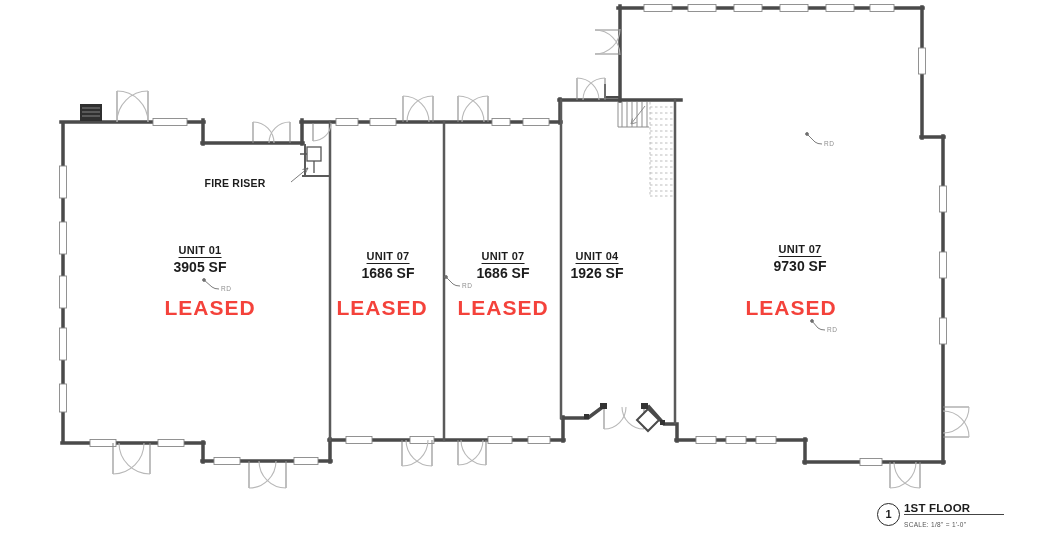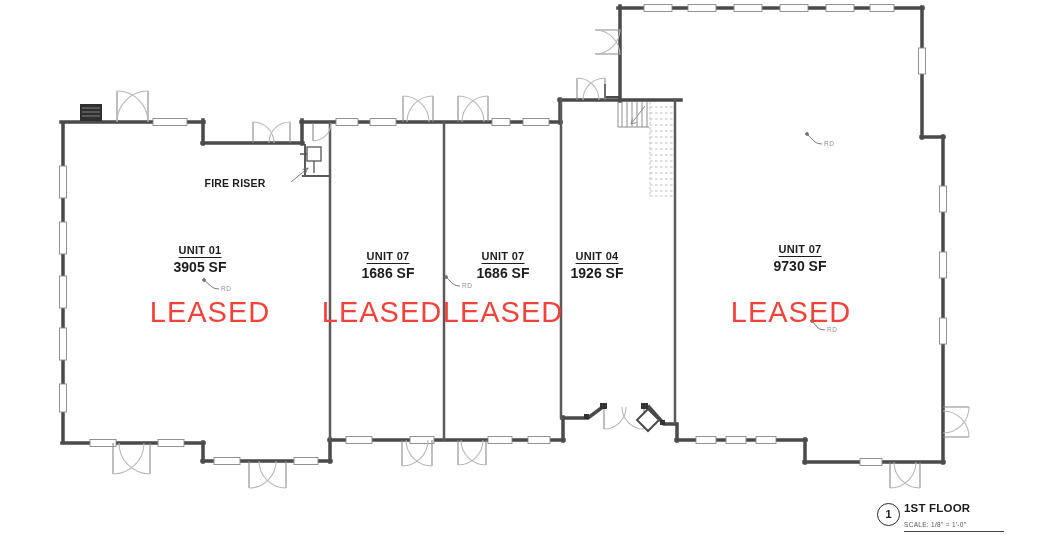--- a/index.html
+++ b/index.html
@@ -11,34 +11,34 @@
   .unit-label{
     position:absolute;transform:translateX(-50%);text-align:center;color:#1c1c1c;
   }
   .unit-name{
     display:inline-block;font-size:11px;font-weight:bold;letter-spacing:.3px;
     border-bottom:1.5px solid #1c1c1c;padding-bottom:1px;
   }
   .unit-area{font-size:14px;font-weight:bold;margin-top:1px;}
   .leased{
     position:absolute;transform:translateX(-50%);
-    font-size:29px;font-weight:normal;letter-spacing:1px;color:#f4423b;
+    font-size:21px;font-weight:bold;letter-spacing:1px;color:#f4423b;
   }
   .fire-riser{
     position:absolute;left:180px;top:177px;width:110px;text-align:center;
     font-size:10.5px;font-weight:bold;color:#1c1c1c;letter-spacing:.2px;
   }
   .rd{position:absolute;font-size:6.5px;color:#8f8f8f;letter-spacing:.5px;}
   .tb-circle{
     position:absolute;left:877px;top:503px;width:21px;height:21px;border:1.6px solid #2a2a2a;
     border-radius:50%;text-align:center;line-height:21px;font-size:11px;font-weight:bold;color:#1c1c1c;
   }
   .tb-title{
     position:absolute;left:904px;top:502px;width:100px;font-size:11.5px;font-weight:bold;
-    color:#1c1c1c;border-bottom:1.2px solid #444;padding-bottom:17px;letter-spacing:.2px;
+    color:#1c1c1c;border-bottom:1.2px solid #444;padding-bottom:0;letter-spacing:.2px;
   }
   .tb-scale{position:absolute;left:904px;top:521px;font-size:6.5px;color:#555;letter-spacing:.3px;}
 </style>
 </head>
 <body>
 
 <div id="plan">
 
   <svg id="linework" width="1058" height="556" viewBox="0 0 1058 556">
 

